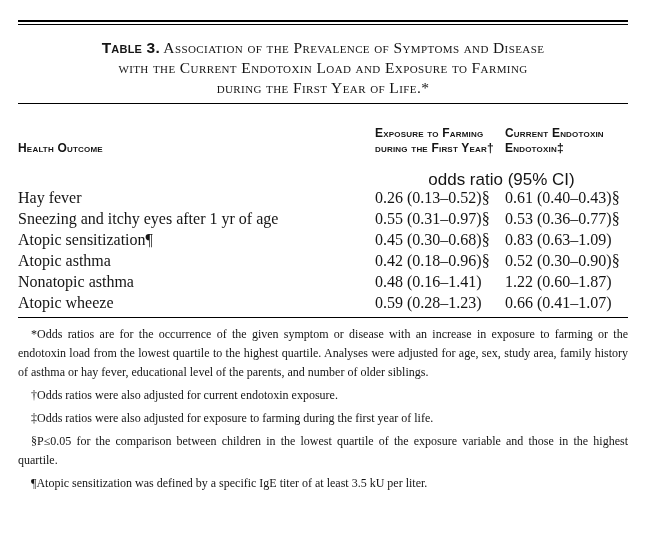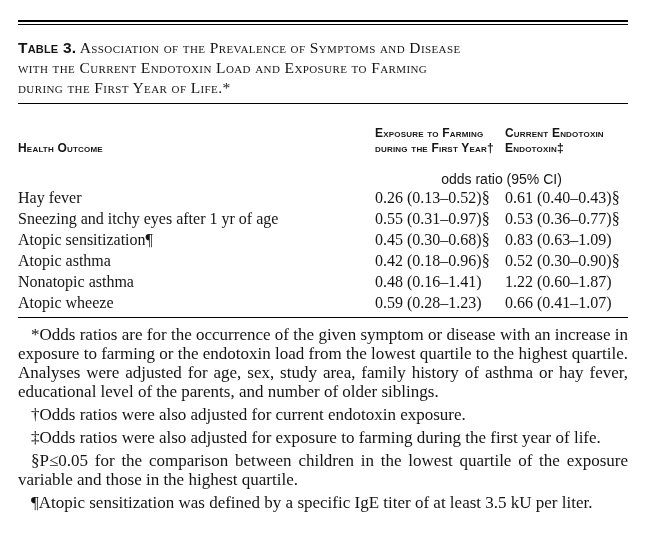--- a/index.html
+++ b/index.html
@@ -19,20 +19,21 @@
     border-bottom: 1px solid #000;
   }
   .rule {
     border-top: 1.5px solid #000;
     height: 0;
   }
   .rule.mid { margin-top: 5px; }
   .rule.bottom { margin-top: 4px; }
   .title {
     margin: 13px auto 0;
+    text-align: center;
     font-variant: small-caps;
     font-size: 15.5px;
     line-height: 20px;
     letter-spacing: 0.4px;
   }
   .title-label {
     font-family: "Liberation Sans", "DejaVu Sans", sans-serif;
     font-weight: 700;
     letter-spacing: 0.2px;
   }
@@ -48,30 +49,30 @@
     line-height: 15px;
     letter-spacing: 0.2px;
   }
   .num-head { text-align: left; white-space: nowrap; }
   .num-head div { white-space: nowrap; }
   .subhead-row {
     display: grid;
     grid-template-columns: 357px 1fr;
     margin-top: 16px;
     font-family: "Liberation Sans", "DejaVu Sans", sans-serif;
-    font-size: 14px;
+    font-size: 17px;
     line-height: 15px;
   }
   .subhead { grid-column: 2; text-align: center; }
   .tbody { font-size: 16px; line-height: 21px; }
   .trow { display: grid; grid-template-columns: 357px 130px 1fr; }
   .cell { white-space: nowrap; }
   .footnotes {
     padding-top: 7px;
-    font-size: 17px;
+    font-size: 12px;
     line-height: 19px;
     text-align: justify;
   }
   .footnote { margin: 0 0 4px; text-indent: 13px; }
 </style>
 </head>
 <body>
 
 <div class="page">
 

